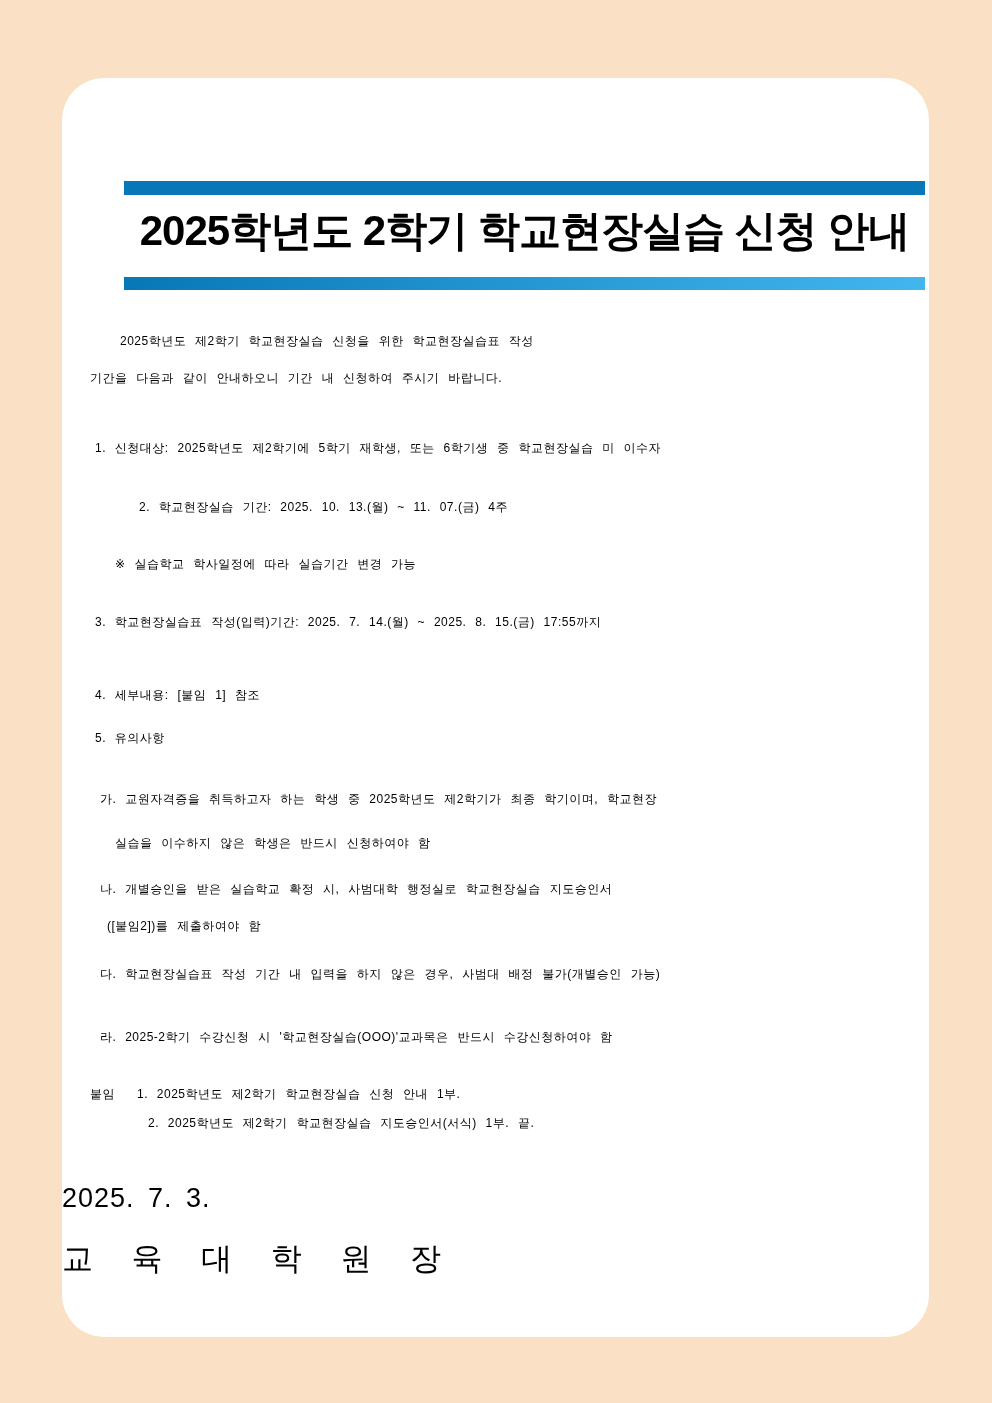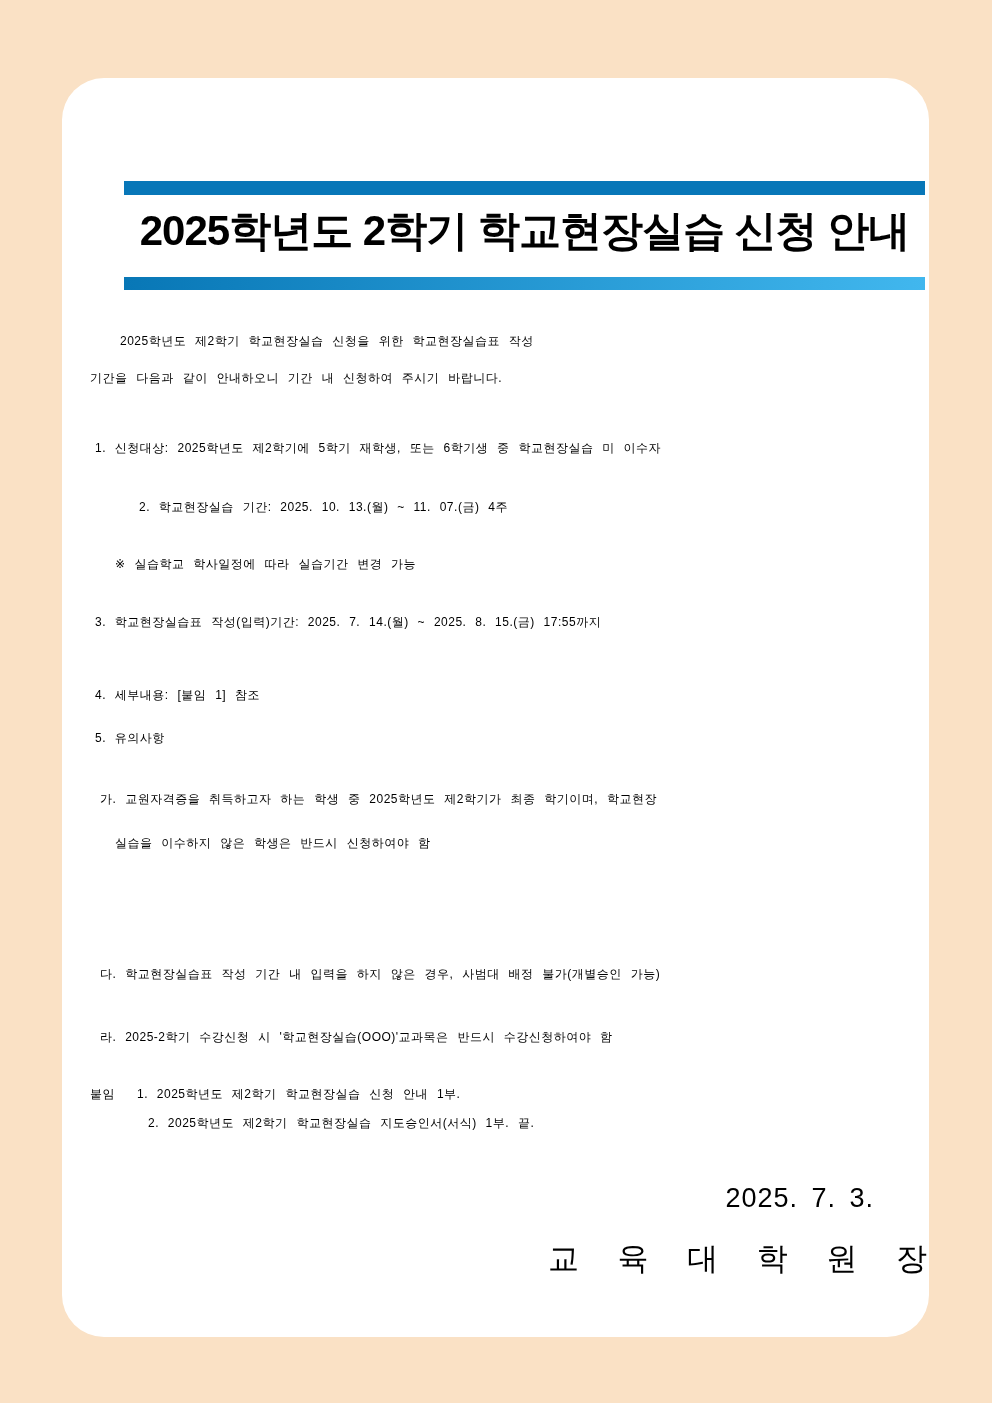--- a/index.html
+++ b/index.html
@@ -64,28 +64,28 @@
   .l-ga2    { left: 53px;  top: 753px; }
   .l-na1    { left: 38px;  top: 799px; }
   .l-na2    { left: 45px;  top: 836px; }
   .l-da     { left: 38px;  top: 884px; }
   .l-ra     { left: 38px;  top: 947px; }
   .l-attach-label { left: 28px; top: 1004px; }
   .l-attach1      { left: 75px; top: 1004px; }
   .l-attach2      { left: 86px; top: 1033px; }
   .l-date {
     left: 0; top: 1108px; width: 812px;
-    text-align: right;
+    text-align: left;
     font-size: 27px;
     letter-spacing: 1px;
     white-space: nowrap;
   }
   .l-signature {
     left: 0; top: 1168px; width: 867px;
-    text-align: right;
+    text-align: left;
     font-size: 31px;
     letter-spacing: 2px;
     word-spacing: 26px;
     white-space: nowrap;
   }
 </style>
 </head>
 <body>
 
 <div class="page">
@@ -100,20 +100,22 @@
 
     <div class="line l-item1">1. 신청대상: 2025학년도 제2학기에 5학기 재학생, 또는 6학기생 중 학교현장실습 미 이수자</div>
     <div class="line l-item2">2. 학교현장실습 기간: 2025. 10. 13.(월) ~ 11. 07.(금) 4주</div>
     <div class="line l-note">※ 실습학교 학사일정에 따라 실습기간 변경 가능</div>
     <div class="line l-item3">3. 학교현장실습표 작성(입력)기간: 2025. 7. 14.(월) ~ 2025. 8. 15.(금) 17:55까지</div>
     <div class="line l-item4">4. 세부내용: [붙임 1] 참조</div>
     <div class="line l-item5">5. 유의사항</div>
 
     <div class="line l-ga1">가. 교원자격증을 취득하고자 하는 학생 중 2025학년도 제2학기가 최종 학기이며, 학교현장</div>
     <div class="line l-ga2">실습을 이수하지 않은 학생은 반드시 신청하여야 함</div>
+    <div class="line l-na1">나. 개별승인을 받은 실습학교 확정 시, 사범대학 행정실로 학교현장실습 지도승인서</div>
+    <div class="line l-na2">([붙임2])를 제출하여야 함</div>
     <div class="line l-da">다. 학교현장실습표 작성 기간 내 입력을 하지 않은 경우, 사범대 배정 불가(개별승인 가능)</div>
     <div class="line l-ra">라. 2025-2학기 수강신청 시 '학교현장실습(OOO)'교과목은 반드시 수강신청하여야 함</div>
 
     <div class="line l-attach-label">붙임</div>
     <div class="line l-attach1">1. 2025학년도 제2학기 학교현장실습 신청 안내 1부.</div>
     <div class="line l-attach2">2. 2025학년도 제2학기 학교현장실습 지도승인서(서식) 1부.  끝.</div>
 
     <div class="line l-date">2025. 7. 3.</div>
     <div class="line l-signature">교 육 대 학 원 장</div>
 

